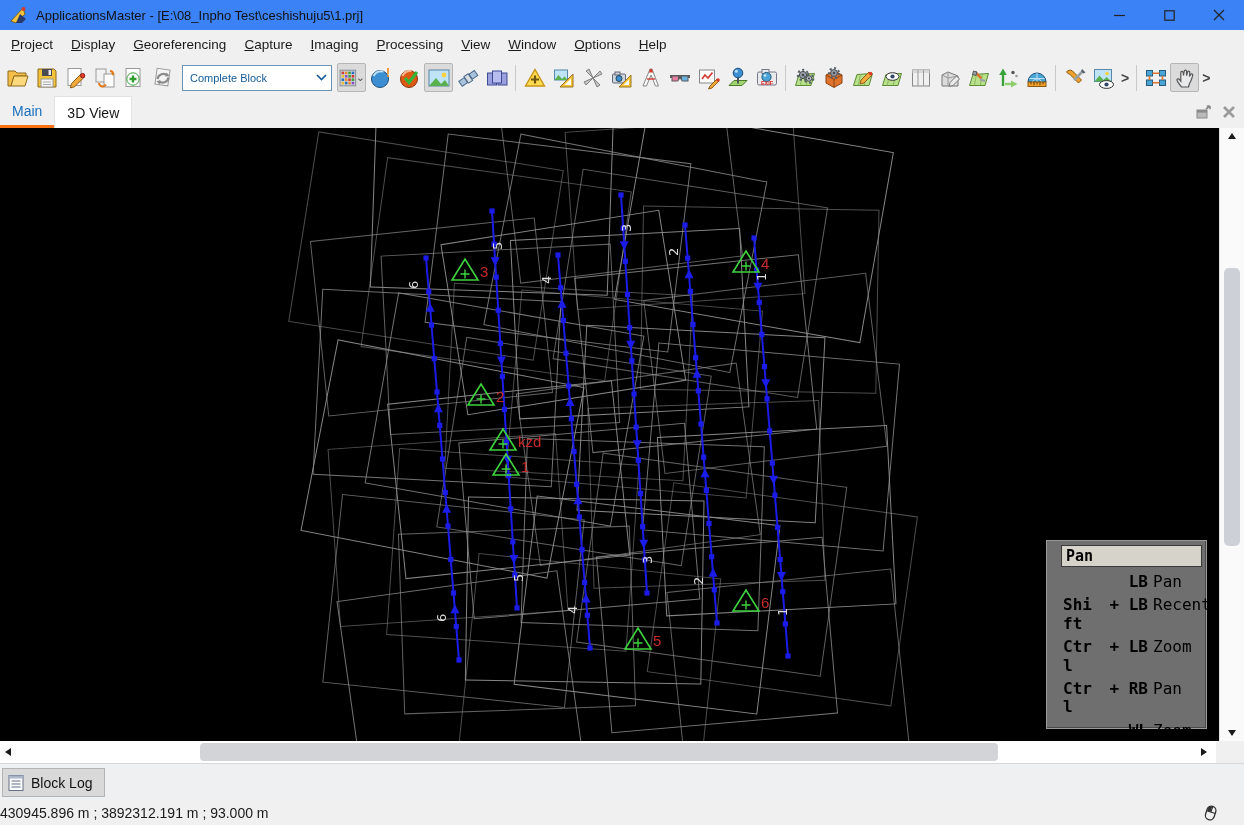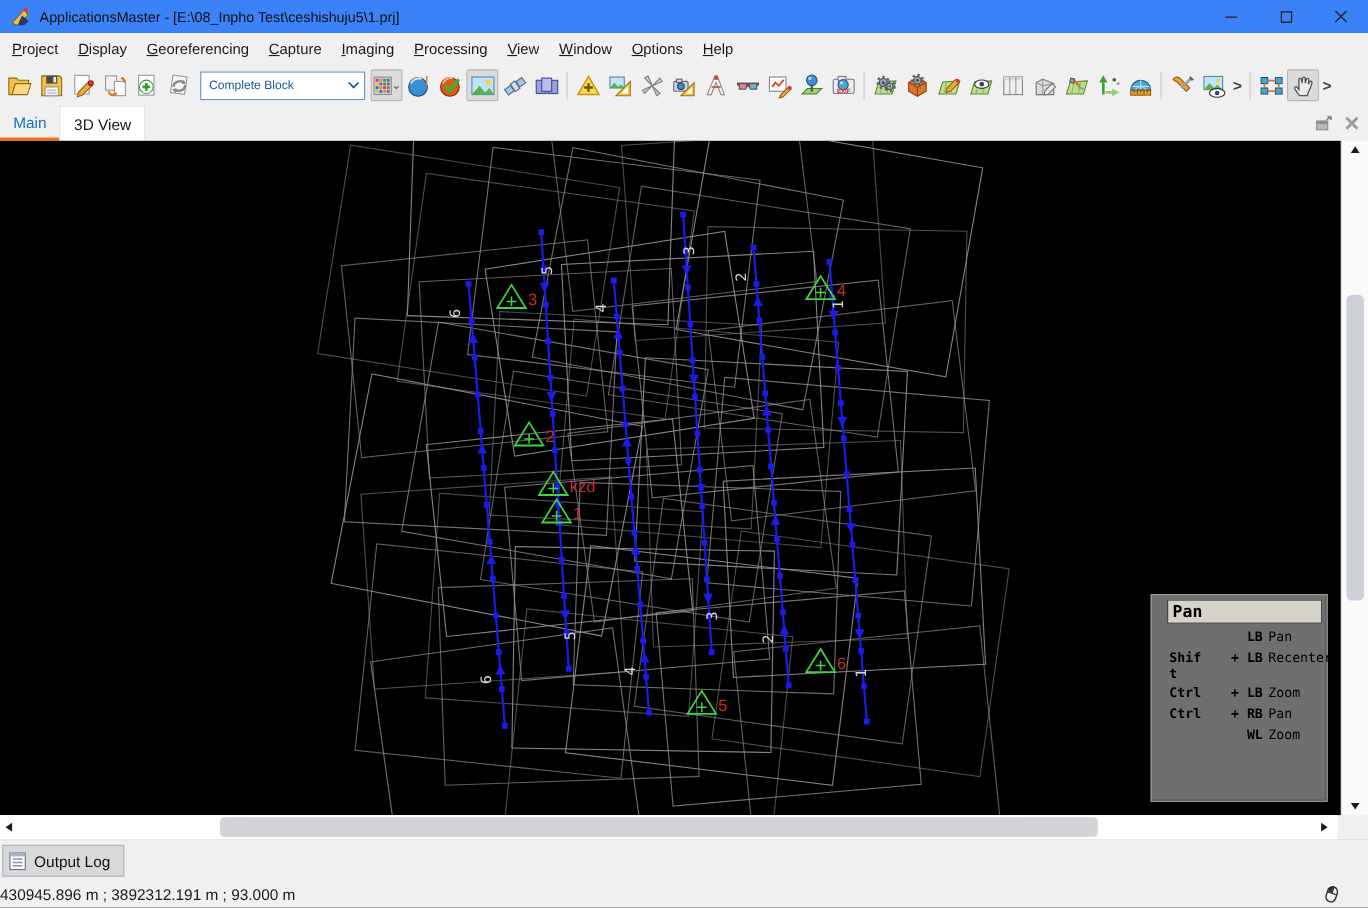--- a/index.html
+++ b/index.html
@@ -42,21 +42,21 @@
   .canvas-row { flex:0 0 auto; height:613px; display:flex; position:relative; }
   .scene-wrap { width:1219px; height:613px; background:#000; position:relative; }
   .vscroll { width:25px; height:613px; background:#fafafa; border-left:1px solid #e0e0e0; position:relative; }
   .vs-arrow { position:absolute; left:0; width:100%; height:16px; display:flex; align-items:center; justify-content:center; }
   .vs-thumb { position:absolute; left:4px; width:16px; background:#cdd0d6; border-radius:5px; }
 
   
   .panbox { position:absolute; left:1046px; top:412px; width:161px; height:189px; background:#6f6f6f; border:1px solid #9a9a9a; box-shadow:inset -1px -1px 0 #4a4a4a; font-family:"DejaVu Sans Mono", monospace;padding-left:10px; }
   .pan-header { margin:4px 4px 2px 4px; background:#d6d3ca; border:1px solid #3a3a3a; color:#000; font-size:15px; font-weight:bold; padding:1px 4px; }
   .pan-rows { padding:4px 2px 0 6px; }
-  .pan-row { display:grid; grid-template-columns:36px 46px 1fr; column-gap:3px; margin-bottom:5px; font-size:12px; color:#000; line-height:1.15; }
+  .pan-row { display:grid; grid-template-columns:36px 46px 1fr; column-gap:3px; margin-bottom:5px; font-size:16px; color:#000; line-height:1.15; }
   .pan-mod { font-weight:bold; word-break:break-all; }
   .pan-keys { font-weight:bold; text-align:right; }
   .pan-act { padding-left:2px; }
 
   
   .hscroll-row { height:23px; display:flex; flex:0 0 auto; background:#f0f0f0; border-bottom:1px solid #d8d8d8; }
   .hs-track { width:1216px; background:#ffffff; position:relative; }
   .hs-thumb { position:absolute; top:2px; height:18px; background:#d2d4d8; border-radius:4px; }
   .hs-arrow { position:absolute; top:0; height:100%; width:16px; display:flex; align-items:center; justify-content:center; }
   .arr { width:0; height:0; }
@@ -688,21 +688,21 @@
 
   <div class="logrow">
     <div class="outlog-btn">
       <svg width="18" height="18" viewBox="0 0 18 18">
         <rect x="2" y="1.5" width="14" height="15" fill="#fdfdfd" stroke="#67718a"></rect>
         <rect x="2" y="1.5" width="14" height="3" fill="#aab4c8"></rect>
         <line x1="4.5" y1="7" x2="13.5" y2="7" stroke="#8a94a8" stroke-width="1.4"></line>
         <line x1="4.5" y1="10" x2="13.5" y2="10" stroke="#8a94a8" stroke-width="1.4"></line>
         <line x1="4.5" y1="13" x2="13.5" y2="13" stroke="#8a94a8" stroke-width="1.4"></line>
       </svg>
-      <span>Output Log</span>
+      <span>Block Log</span>
     </div>
   </div>
 
   <div class="statusbar">
     <span class="status-text">430945.896 m ; 3892312.191 m ; 93.000 m</span>
     <svg width="15" height="19" viewBox="0 0 15 19">
       <g transform="rotate(18 7.5 9.5)">
         <rect x="3" y="2" width="9" height="14" rx="4.5" fill="none" stroke="#333" stroke-width="1.3"></rect>
         <line x1="3" y1="8" x2="12" y2="8" stroke="#333" stroke-width="1.1"></line>
         <line x1="7.5" y1="2" x2="7.5" y2="8" stroke="#333" stroke-width="1.1"></line>

